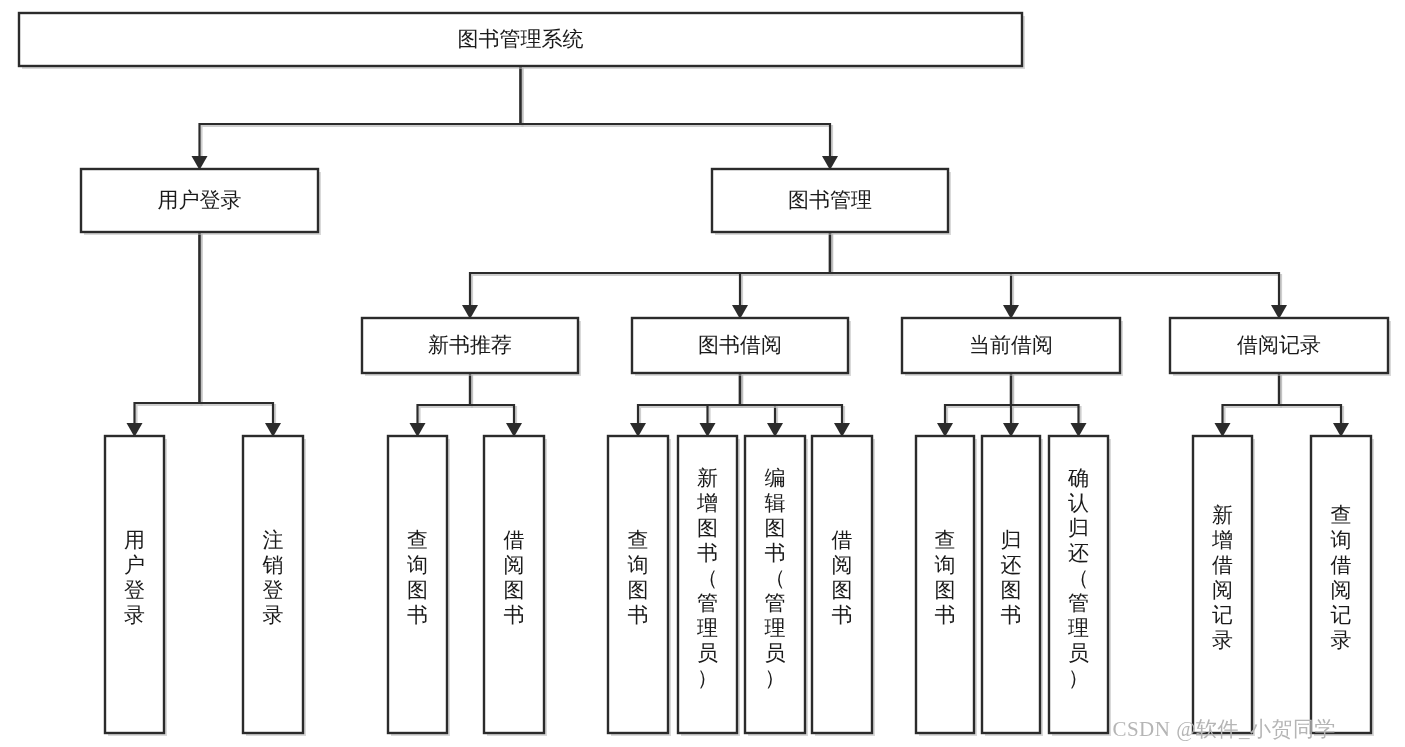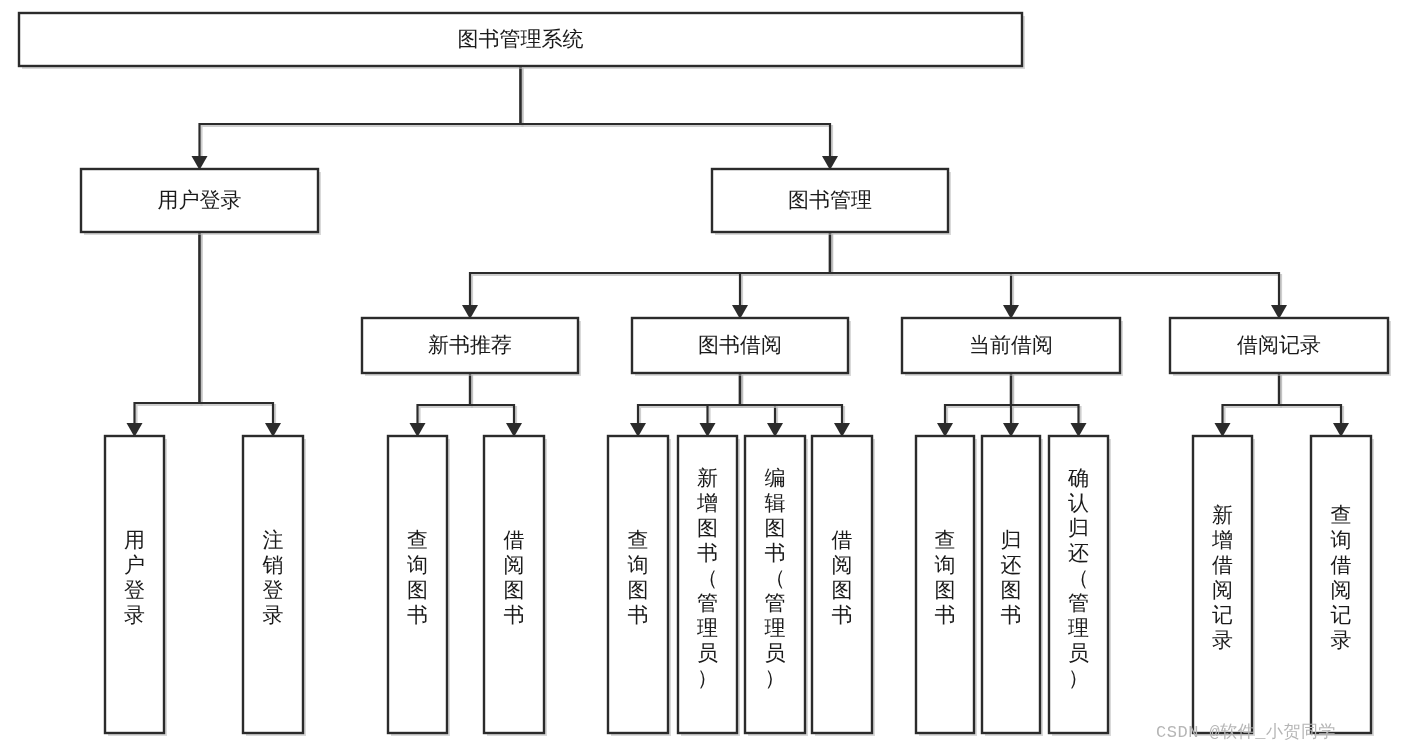--- a/index.html
+++ b/index.html
@@ -61,22 +61,22 @@
   text.node-label-v {
     fill: #1a1a1a;
     font-family: "Liberation Sans", "DejaVu Sans", sans-serif;
     font-size: 21px;
     text-anchor: middle;
   }
   .watermark {
     position: absolute;
     right: 8px;
     bottom: 4px;
-    font-family: Liberation Mono, monospace;
-    font-size: 17px;
+    font-family: Liberation Serif, serif;
+    font-size: 21px;
     color: #b5b5b5;
     letter-spacing: 0.5px;
     white-space: nowrap;
     pointer-events: none;
   }
 </style>
 </head>
 <body>
 
 <div id="diagram-root">

